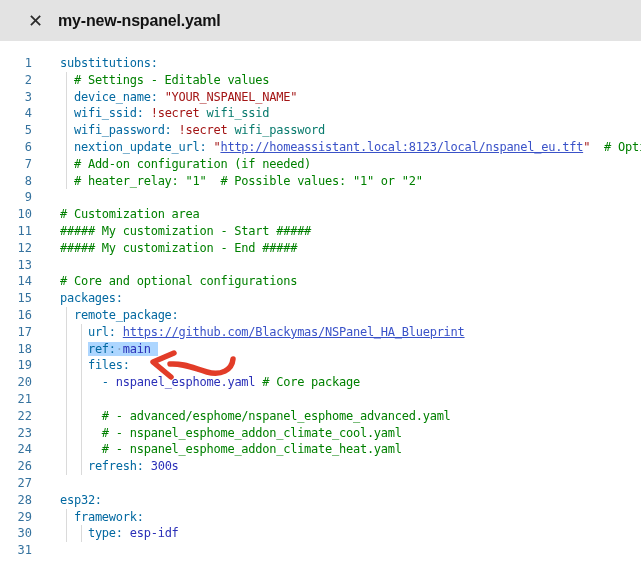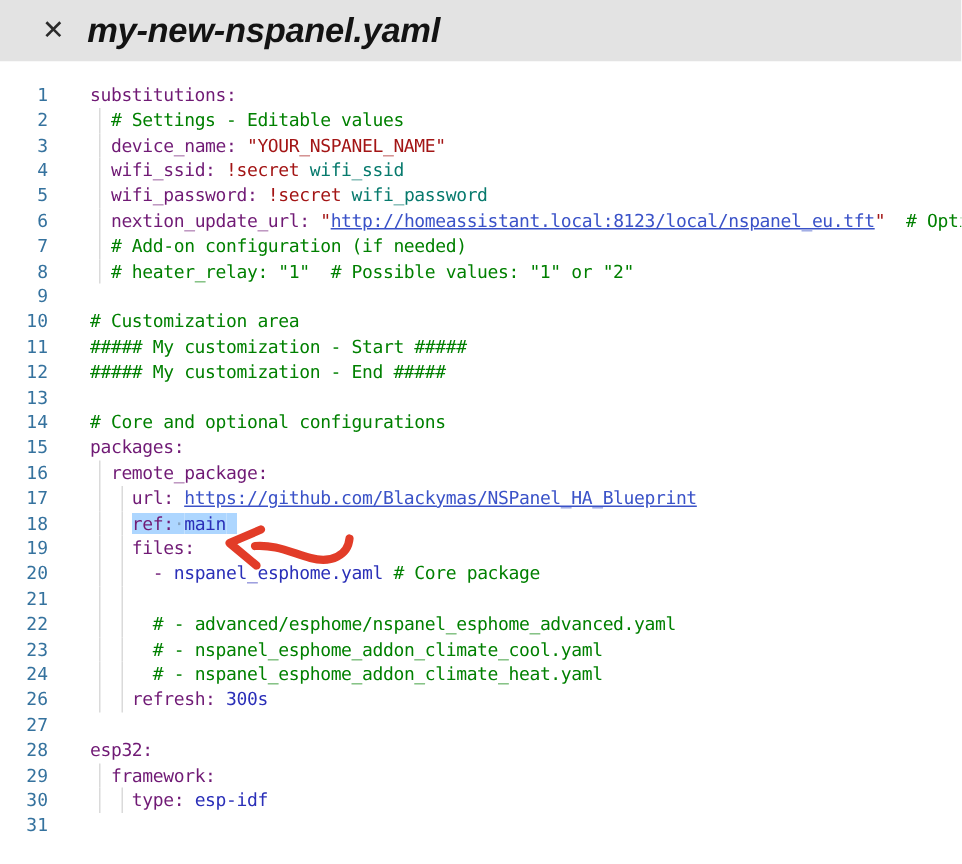--- a/index.html
+++ b/index.html
@@ -9,41 +9,40 @@
   }
   .tab-header {
     height:41px; background:#e3e3e3; display:flex; align-items:center;
     padding-left:28px; box-sizing:border-box;
   }
   .close-btn {
     font-size:18px; color:#2b2b2b; line-height:1; cursor:pointer;
     font-family:"DejaVu Sans", sans-serif;
   }
   .file-title {
-    margin-left:15px; font-weight:bold; font-size:23px; color:#131313;
+    margin-left:15px; font-weight:bold; font-size:16px; color:#131313;
     letter-spacing:-0.2px;
-    font-style:italic;
   }
   .editor {
     position:relative; height:535px; box-sizing:border-box; padding-top:14px;
     overflow:hidden; background:#ffffff;
   }
   .line {
     position:relative; height:16.8px; line-height:16.8px; white-space:pre;
     font-family:"DejaVu Sans Mono","Liberation Mono",monospace;
     font-size:12px; letter-spacing:-0.25px;
   }
   .ln {
     position:absolute; left:0; top:0; width:32px; text-align:right;
     color:#35729e; letter-spacing:0;
   }
   .code { position:absolute; left:60px; top:0; }
   .g { position:absolute; top:0; bottom:0; width:1px; background:#dadada; }
   .g1 { left:66px; } .g2 { left:81px; }
-  .c-key    { color:#701a75; }
+  .c-key    { color:#0369a1; }
   .c-comment{ color:#008000;text-align:center; }
   .c-string { color:#a31515; }
   .c-tag    { color:#a31515;margin-top:36px; }
   .c-tagval { color:#077a6d; }
   .c-link   { color:#3a52c8; text-decoration:underline; }
   .c-scalar { color:#2a2fb8; }
   .c-plain  { color:#1e1e1e; }
   .c-wsdot  { color:#87a5c4; }
   .sel      { background:#add6ff;margin-top:24px; }
   .arrow { position:absolute; left:140px; top:309px; width:100px; height:36px; }

